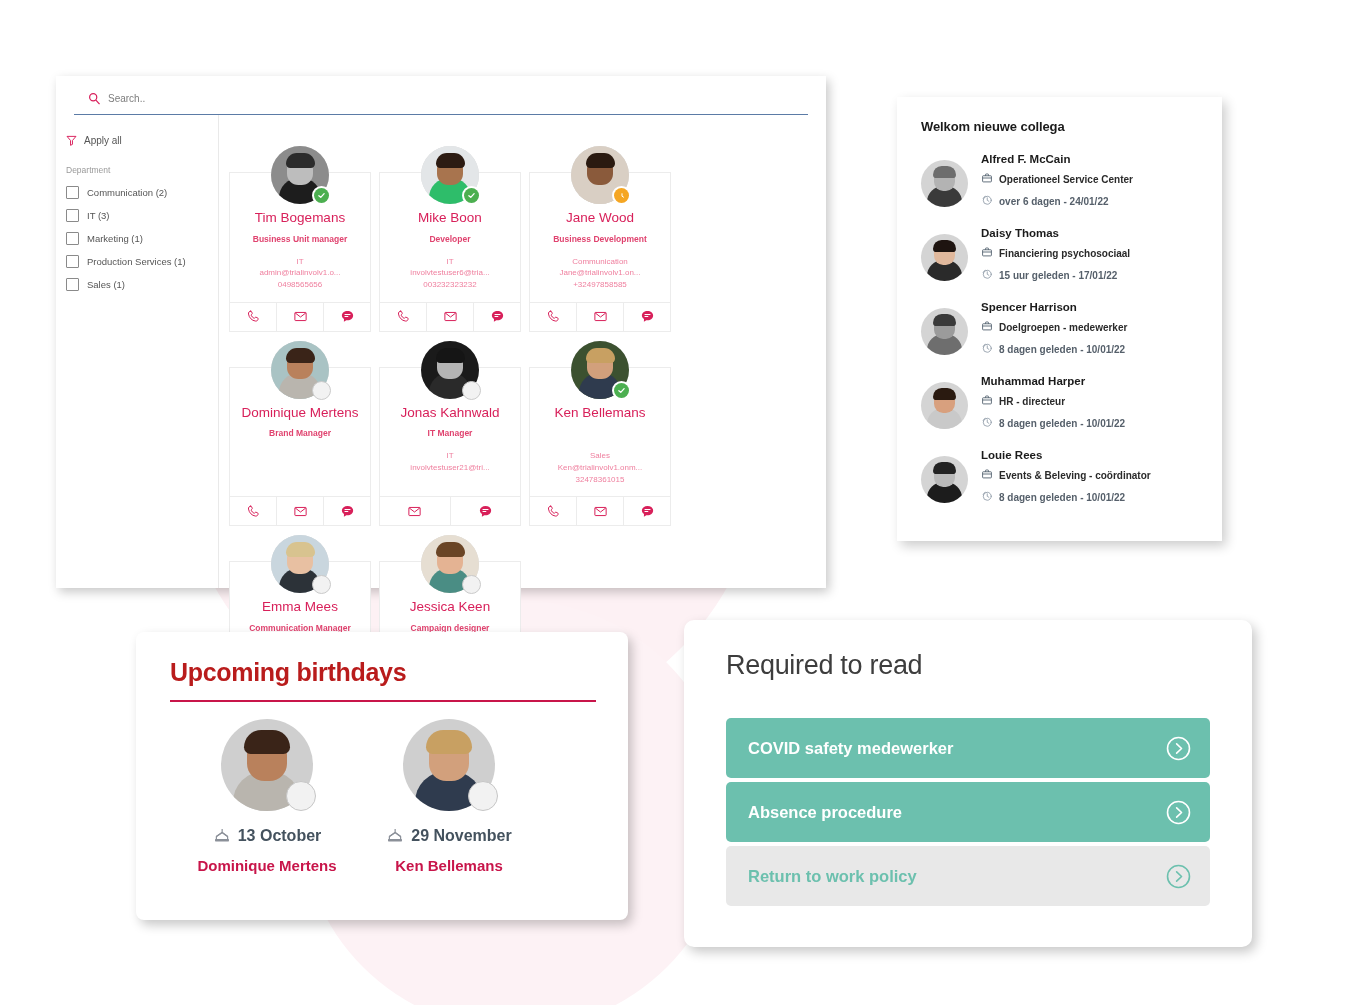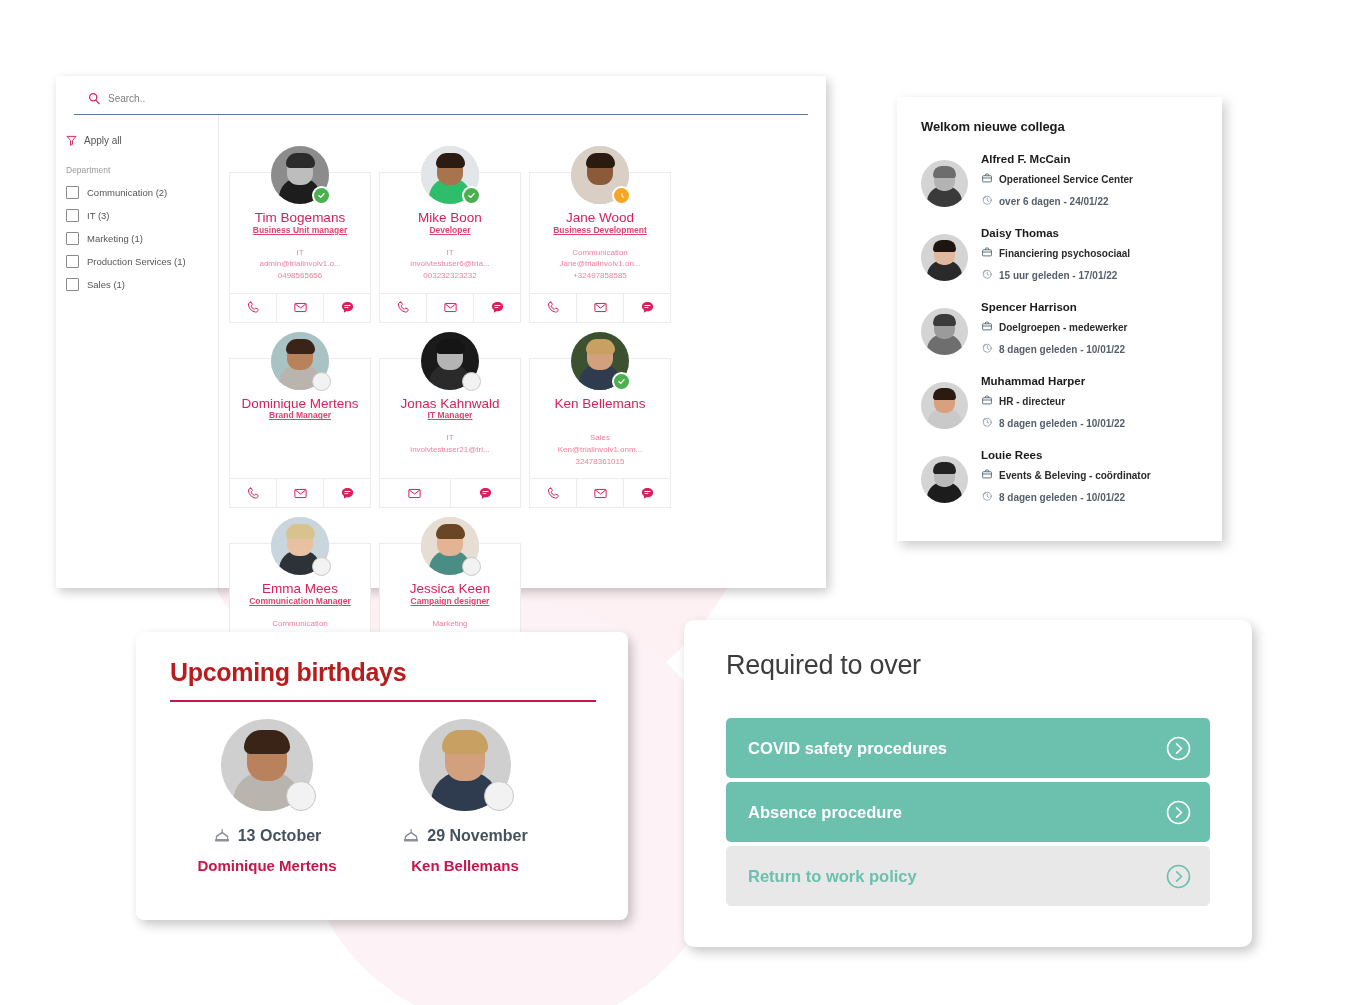--- a/index.html
+++ b/index.html
@@ -97,22 +97,22 @@
     width:15px;height:15px;border-radius:50%;background:#f5a623;
     display:flex;align-items:center;justify-content:center;color:#fff;
   }
   .badge.offline{background:#f2f2f2;border:1.5px solid #cacaca;}
 
   .pcard .pname{
     margin-top:38px;font-size:13.5px;color:#d8205a;text-align:center;
     line-height:1.1;padding:0 3px;
   }
   .pcard .ptitle{
-    font-size:8.5px;font-weight:bold;color:#e0436f;
-    text-align:center;padding:0 4px;line-height:1.15;min-height:10px;text-decoration:underline;
+    margin-top:9px;font-size:8.5px;font-weight:bold;color:#e0436f;
+    text-align:center;padding:0 4px;line-height:1.15;min-height:10px;
   }
   .pcard .pmeta{
     margin-top:11px;text-align:center;font-size:8px;color:#ef7f9e;
     line-height:1.45;padding:0 4px 11px 4px;
     width:100%;box-sizing:border-box;
     overflow:hidden;
   }
   .pcard .pmeta div{white-space:nowrap;overflow:hidden;text-overflow:ellipsis;}
   .pcard .actions{
     display:flex;width:100%;border-top:1px solid #ececec;margin-top:auto;
@@ -150,21 +150,21 @@
   #birthdays{
     left:136px;top:632px;width:492px;height:288px;
     border-radius:8px;
     box-shadow:4px 5px 11px rgba(0,0,0,.22);
     padding:26px 32px 0 34px;box-sizing:border-box;
   }
   #birthdays h2{
     margin:0;font-size:25px;color:#b91c1c;font-weight:bold;letter-spacing:-.3px;
   }
   #bd-rule{height:2px;background:#c8154a;margin-top:13px;}
-  #bd-list{display:flex;gap:48px;justify-content:flex-start;padding-left:22px;margin-top:17px;}
+  #bd-list{display:flex;gap:32px;justify-content:flex-start;padding-left:22px;margin-top:17px;}
   .bd{width:150px;text-align:center;}
   .bd .bav-wrap{position:relative;width:92px;height:92px;margin:0 auto;}
   .bd .bav{
     width:92px;height:92px;border-radius:50%;overflow:hidden;background:#cfcfcf;
     position:relative;
   }
   .bd .bstatus{
     position:absolute;right:-3px;bottom:0px;width:30px;height:30px;
     border-radius:50%;background:#f2f2f2;border:1.5px solid #c6c6c6;
     box-sizing:border-box;
@@ -776,24 +776,24 @@
               <path d="M12.2 10V5.2"></path>
             </svg></span>
           <span>29 November</span>
         </div>
         <div class="bname">Ken Bellemans</div>
       </div>
     </div>
 </div>
 
 <div class="panel" id="required">
-  <h2>Required to over</h2>
+  <h2>Required to read</h2>
   <div id="rr-list">
       <div class="rr on">
-        <span class="rlabel">COVID safety procedures</span>
+        <span class="rlabel">COVID safety medewerker</span>
         <span class="rarrow"><svg viewBox="0 0 32 32" fill="none" stroke="currentColor" stroke-width="1.9" stroke-linecap="round" stroke-linejoin="round">
             <circle cx="16" cy="16" r="13"></circle>
             <path d="M13.8 10.5 19.6 16l-5.8 5.5"></path>
           </svg></span>
       </div>
       <div class="rr on">
         <span class="rlabel">Absence procedure</span>
         <span class="rarrow"><svg viewBox="0 0 32 32" fill="none" stroke="currentColor" stroke-width="1.9" stroke-linecap="round" stroke-linejoin="round">
             <circle cx="16" cy="16" r="13"></circle>
             <path d="M13.8 10.5 19.6 16l-5.8 5.5"></path>

